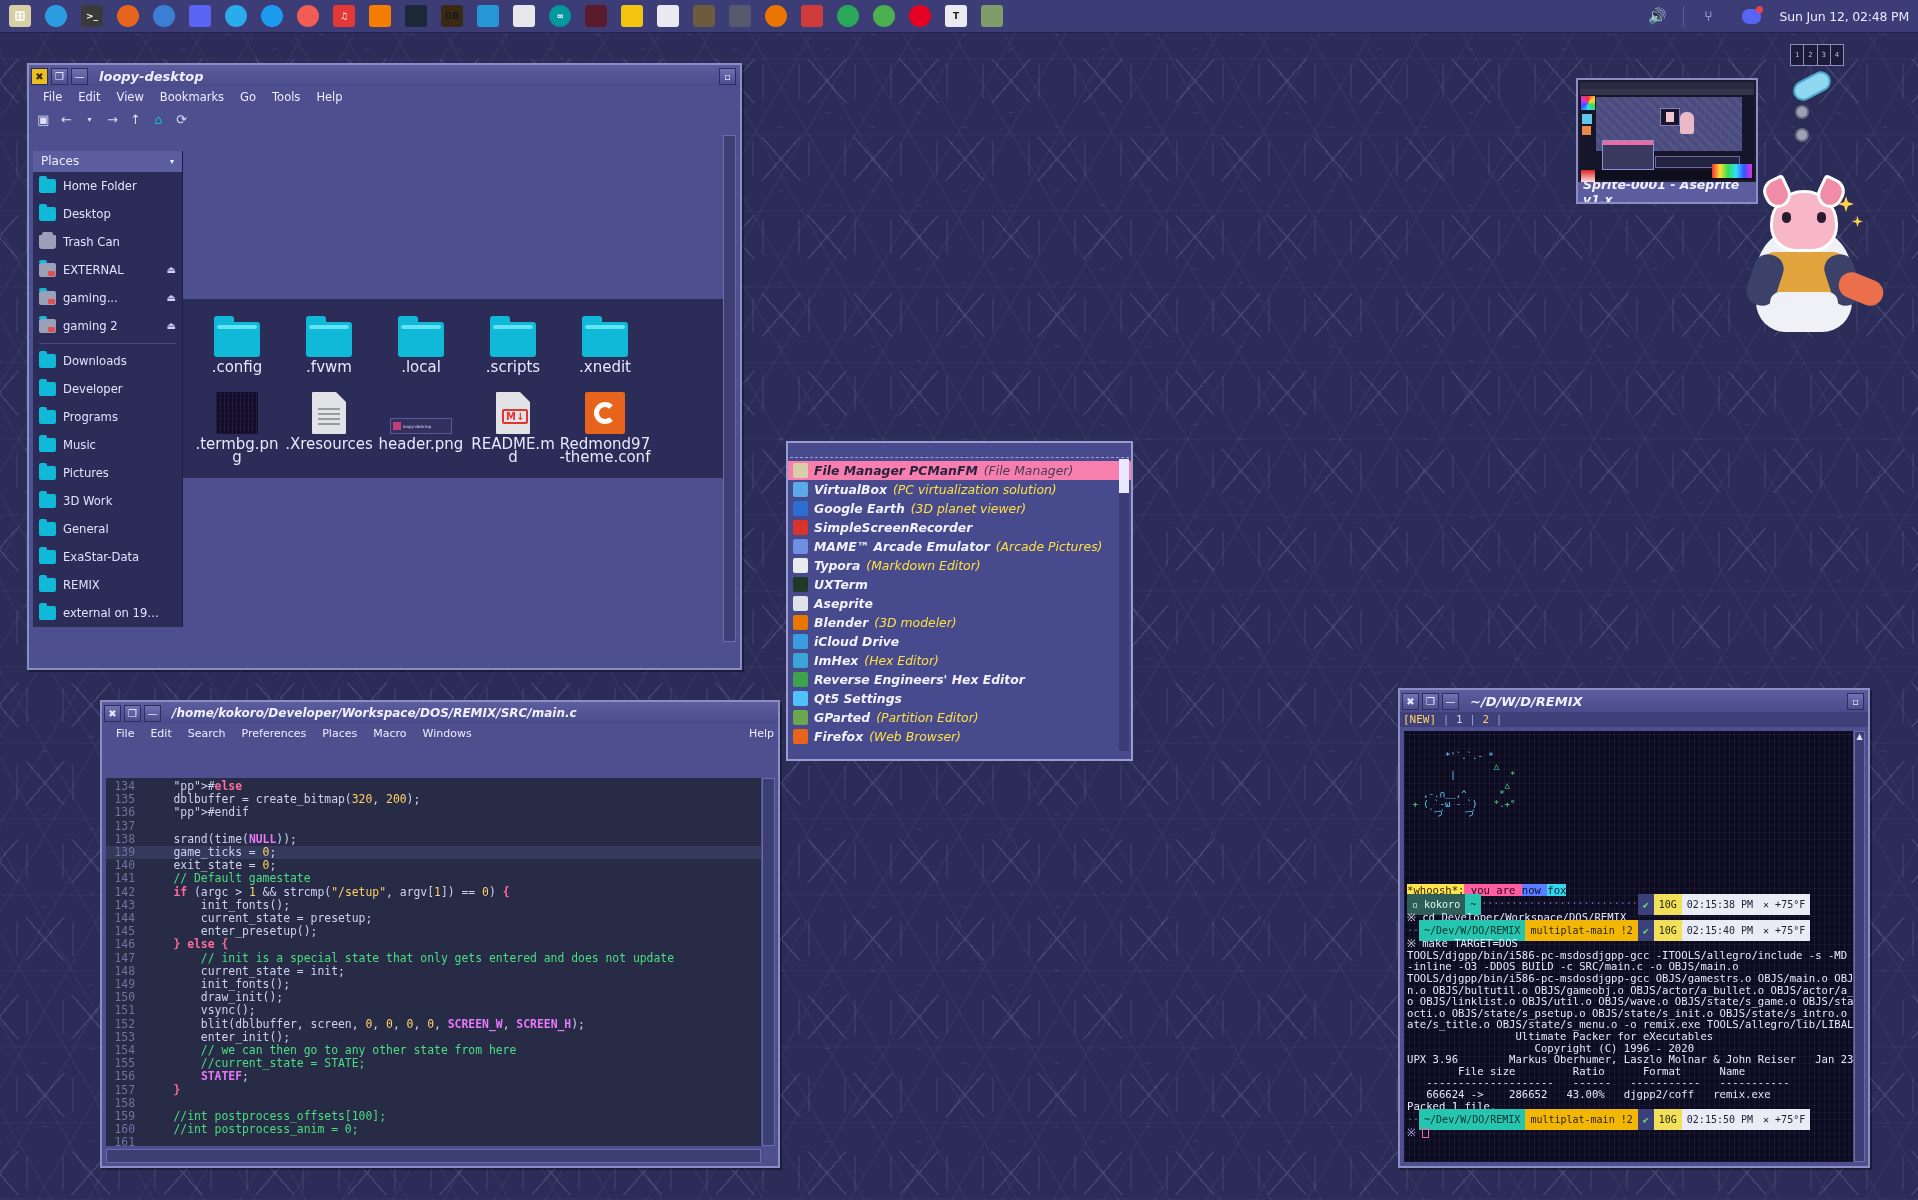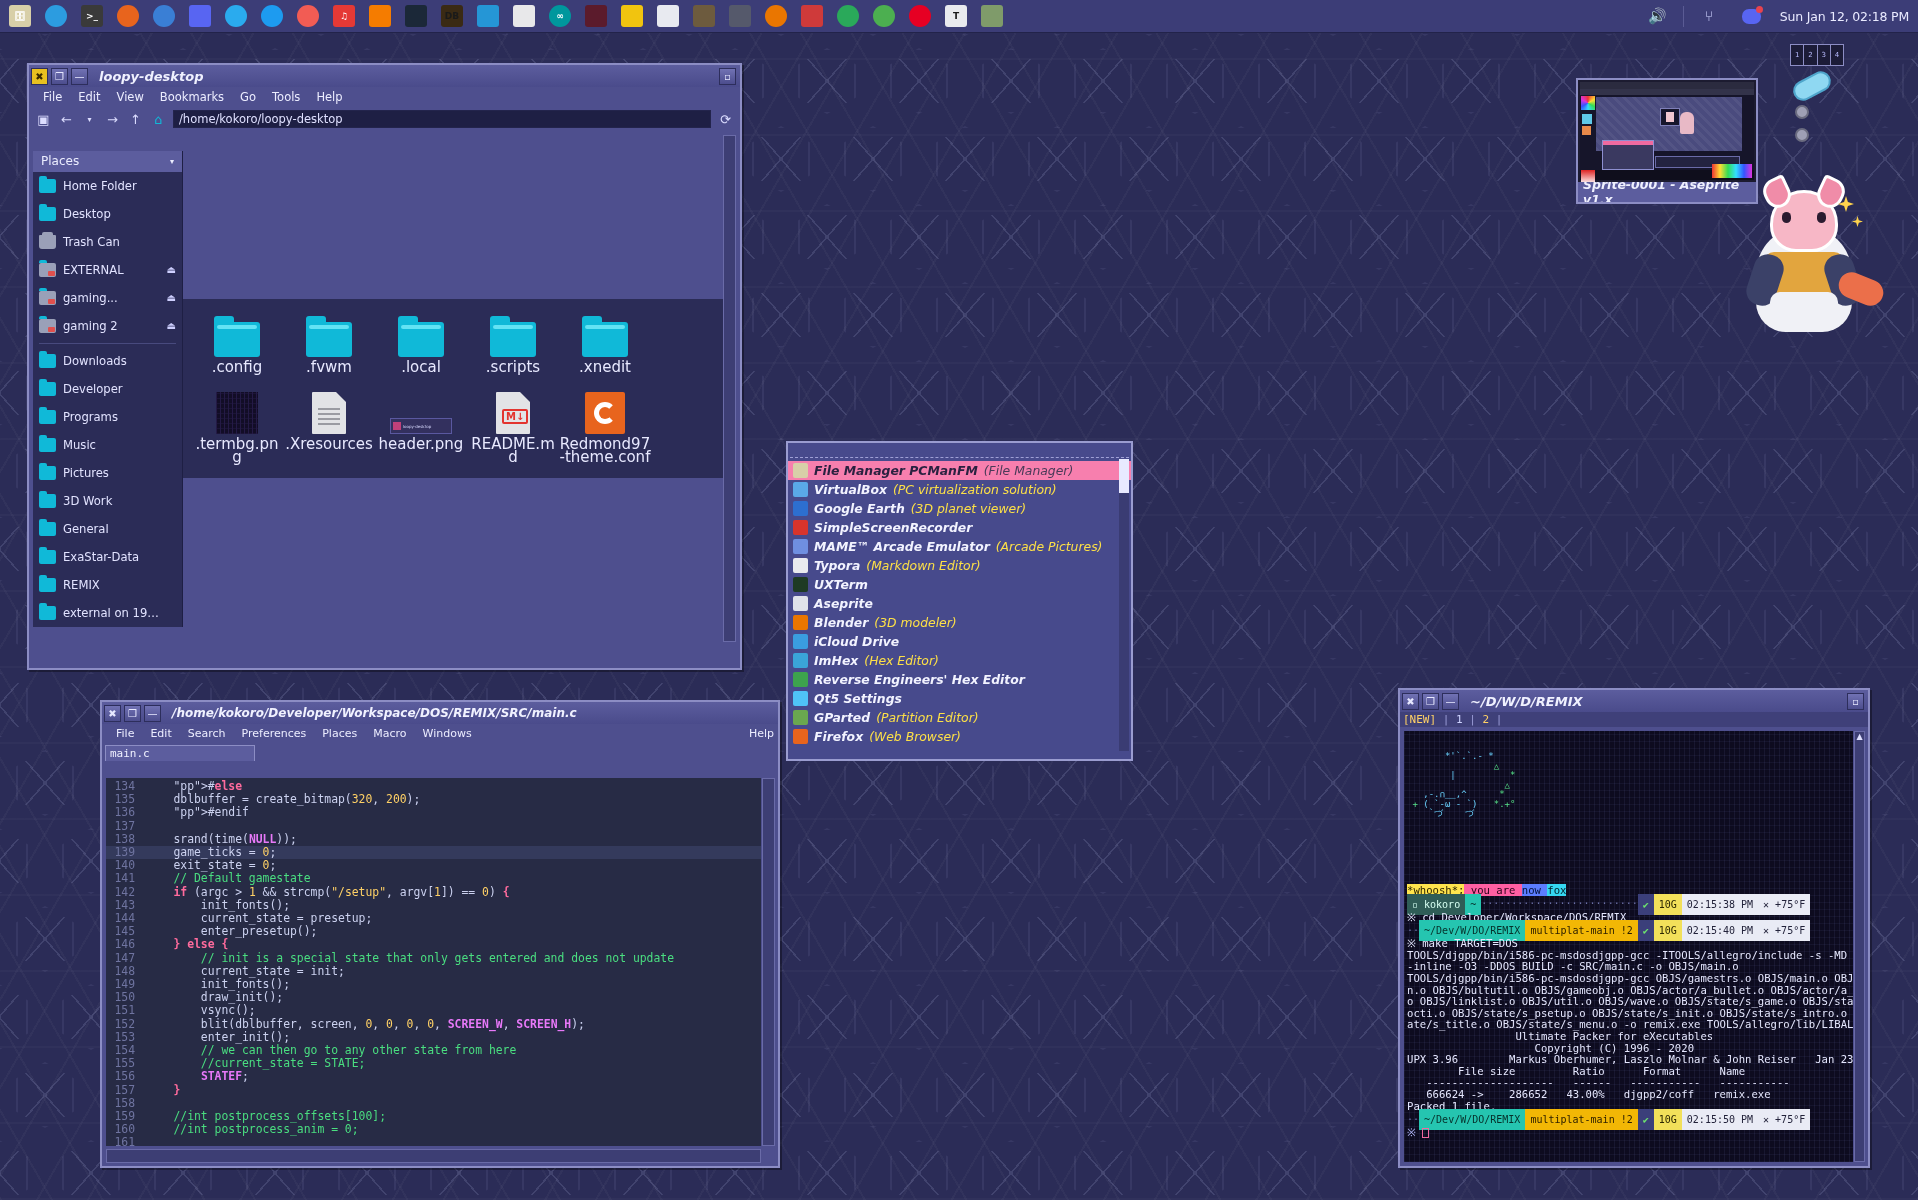--- a/index.html
+++ b/index.html
@@ -641,21 +641,21 @@
     </div>
   <div id="tray">
     <span class="tb-icon" style="font-size:15px;color:#e9eaff;">🔊</span>
     <span class="trayline"></span>
     <span class="tb-icon" style="font-size:14px;color:#cfd2ff;">⑂</span>
     <span class="tb-icon">
       <span class="gl" style="background:#5865f2;position:relative;display:block;width:19px;height:15px;border-radius:7px;">
         <span style="position:absolute;right:-2px;top:-3px;width:7px;height:7px;background:#e8434f;border-radius:50%;"></span>
       </span>
     </span>
-    <span id="clock">Sun Jan 12, 02:18 PM</span>
+    <span id="clock">Sun Jun 12, 02:48 PM</span>
   </div>
 </div>
 
 <div id="pager">
   <div>1</div>
   <div>2</div>
   <div>3</div>
   <div style="border-right:none;">4</div>
 </div>
 
@@ -722,21 +722,20 @@
       <span>Tools</span>
       <span>Help</span>
     </div>
   <div id="fm-toolbar">
     <span class="tool-ic">▣</span>
     <span class="tool-ic">←</span>
     <span class="tool-ic" style="font-size:8px;">▾</span>
     <span class="tool-ic">→</span>
     <span class="tool-ic">↑</span>
     <span class="tool-ic" style="color:#10b9d8;">⌂</span>
-    <span id="pathbox">/home/kokoro/loopy-desktop</span>
     <span class="tool-ic">⟳</span>
   </div>
   <div id="fm-body">
     <div id="places">
       <div id="places-hdr">
         <span>Places</span>
         <span class="caret">▾</span>
       </div>
       <div id="places-list">
           <div class="place">
@@ -978,23 +977,20 @@
   </div>
   <div class="menubar" id="nedit-menu">
     <span>File</span>
       <span>Edit</span>
       <span>Search</span>
       <span>Preferences</span>
       <span>Places</span>
       <span>Macro</span>
       <span>Windows</span>
       <span style="margin-left:auto;padding-right:4px;">Help</span>
-  </div>
-  <div id="tabrow">
-    <div class="tab">main.c</div>
   </div>
   <div id="code">
       <div class="cl"><span class="ln">134</span><span class="ct">    <span class="&lt;span">"pp"</span>&gt;#<span class="kw">else</span></span></div>
       <div class="cl"><span class="ln">135</span><span class="ct">    dblbuffer = create_bitmap(<span class="num">320</span>, <span class="num">200</span>);</span></div>
       <div class="cl"><span class="ln">136</span><span class="ct">    <span class="&lt;span">"pp"</span>&gt;#endif</span></div>
       <div class="cl"><span class="ln">137</span><span class="ct"></span></div>
       <div class="cl"><span class="ln">138</span><span class="ct">    srand(time(<span class="mac">NULL</span>));</span></div>
       <div class="cl cur"><span class="ln">139</span><span class="ct">    game_ticks = <span class="num">0</span>;</span></div>
       <div class="cl"><span class="ln">140</span><span class="ct">    exit_state = <span class="num">0</span>;</span></div>
       <div class="cl"><span class="ln">141</span><span class="ct"><span class="cm">    // Default gamestate</span></span></div>

